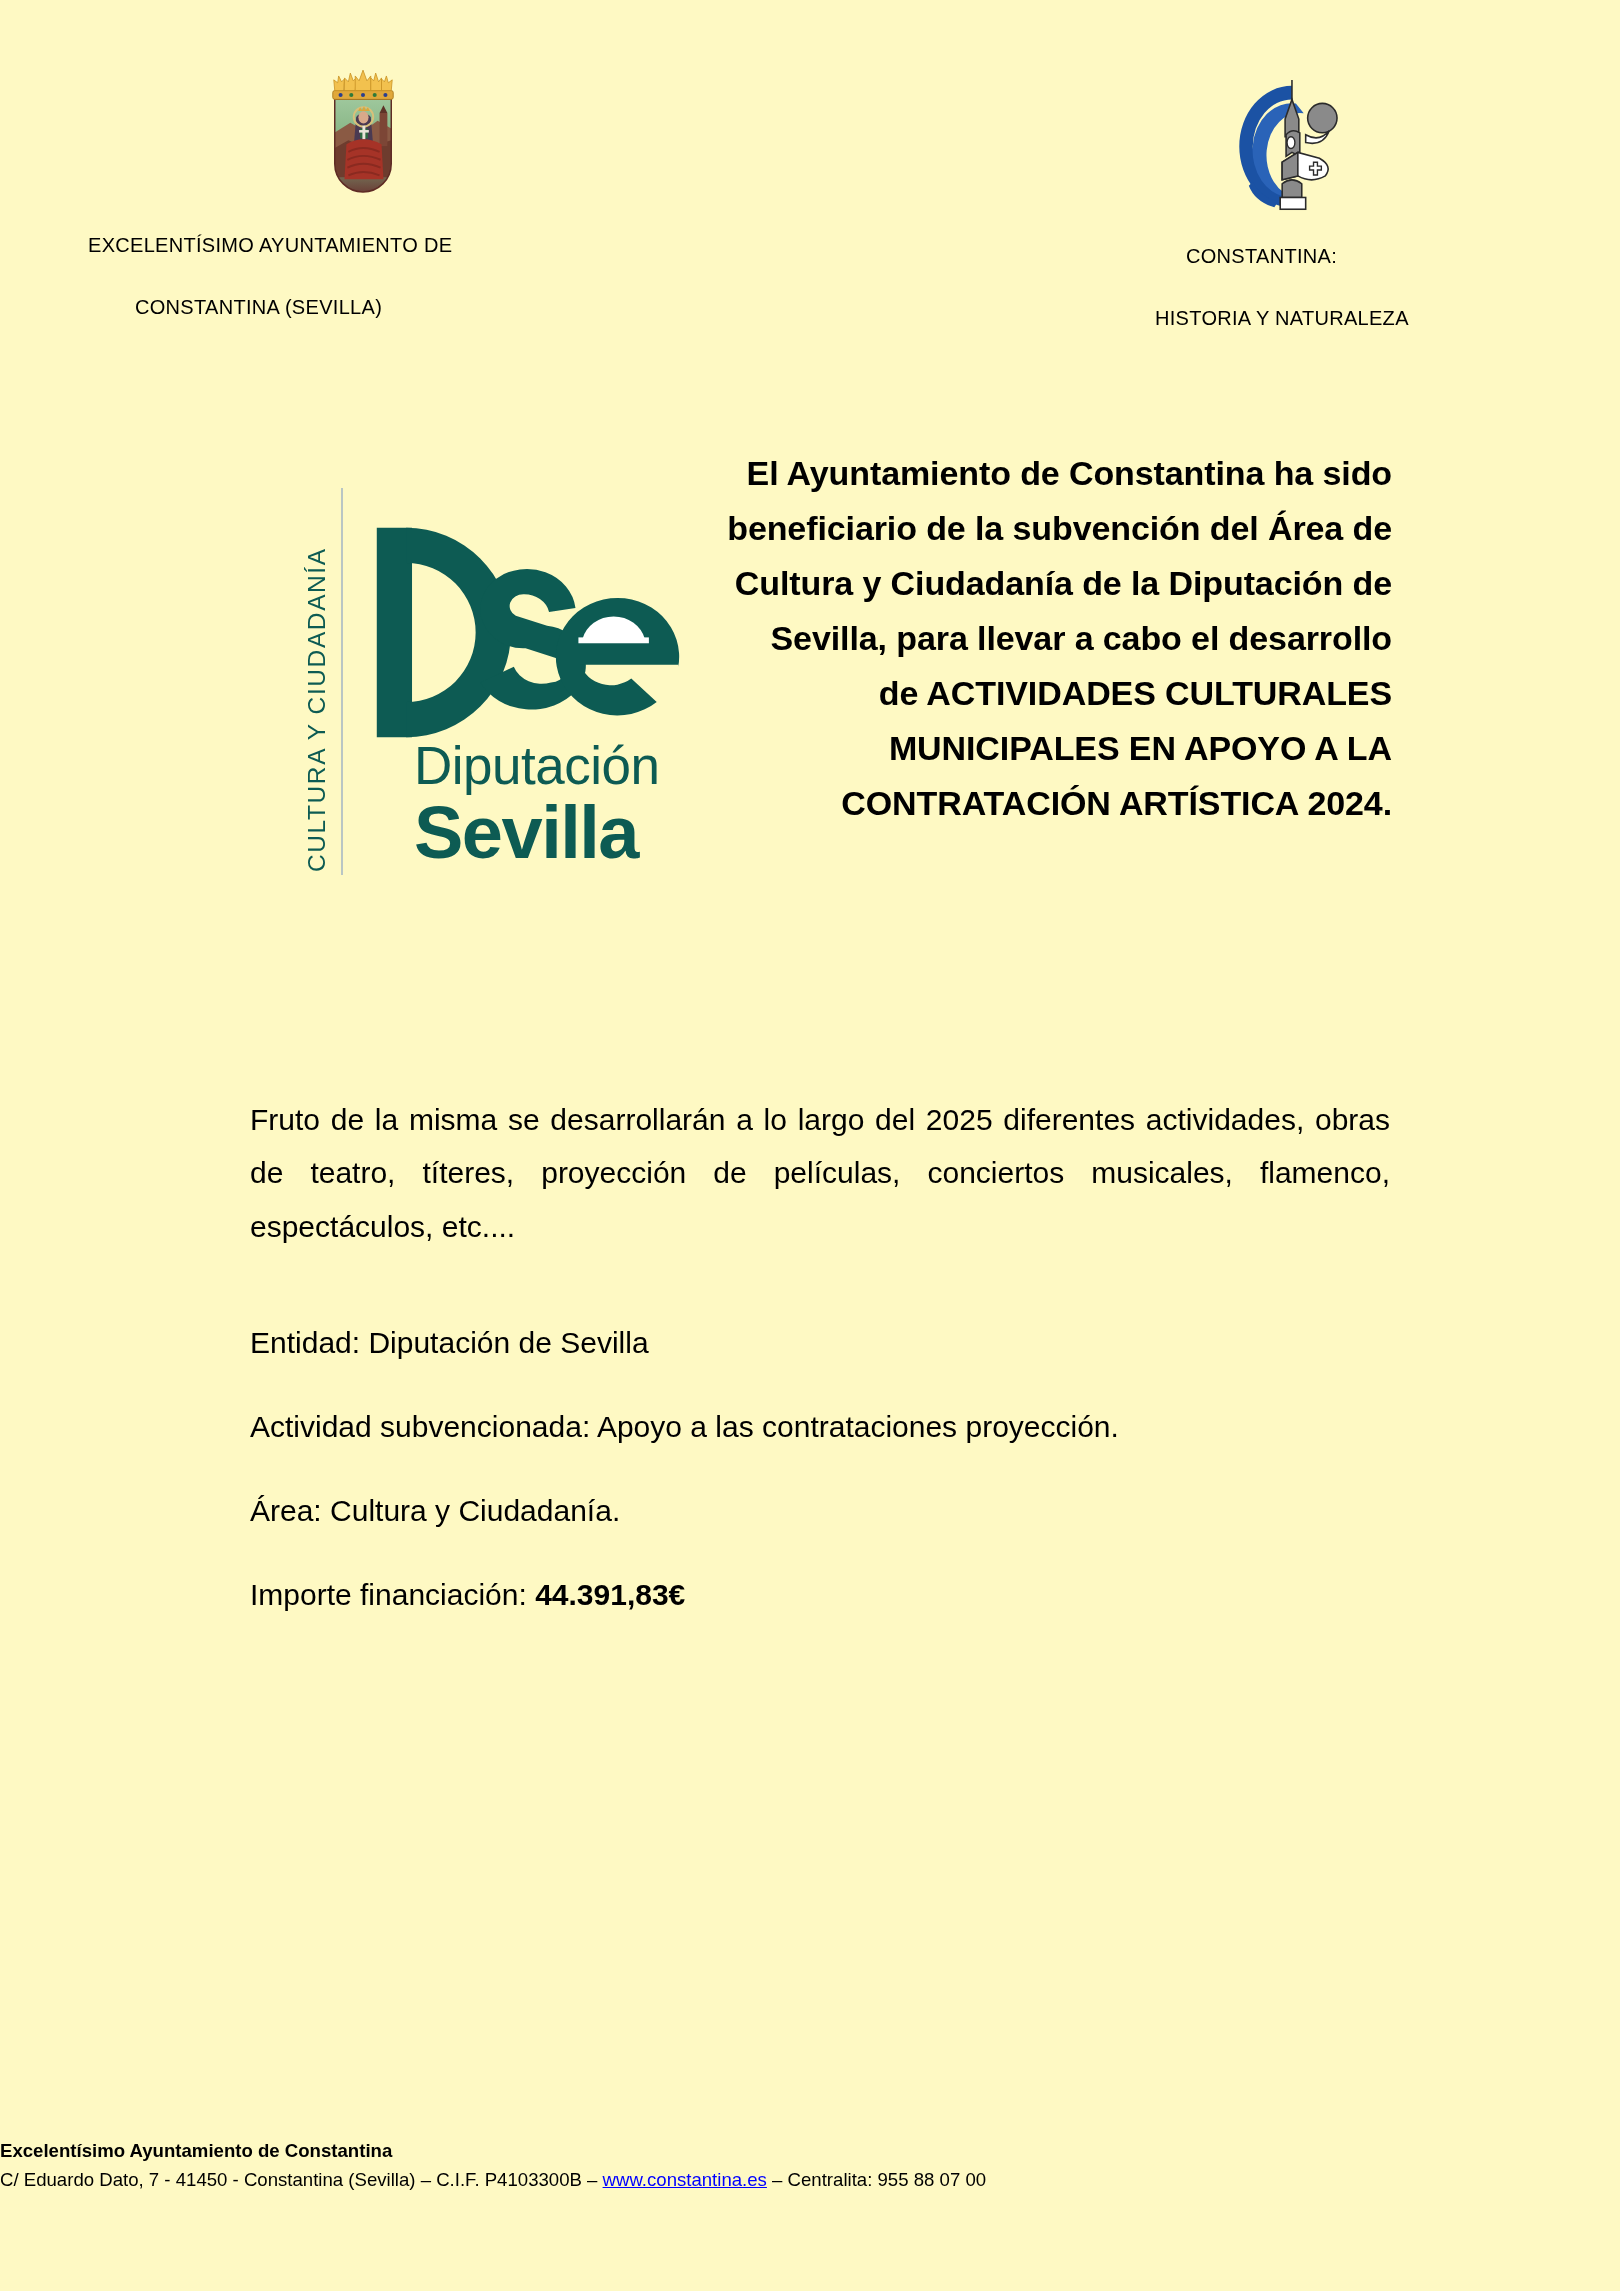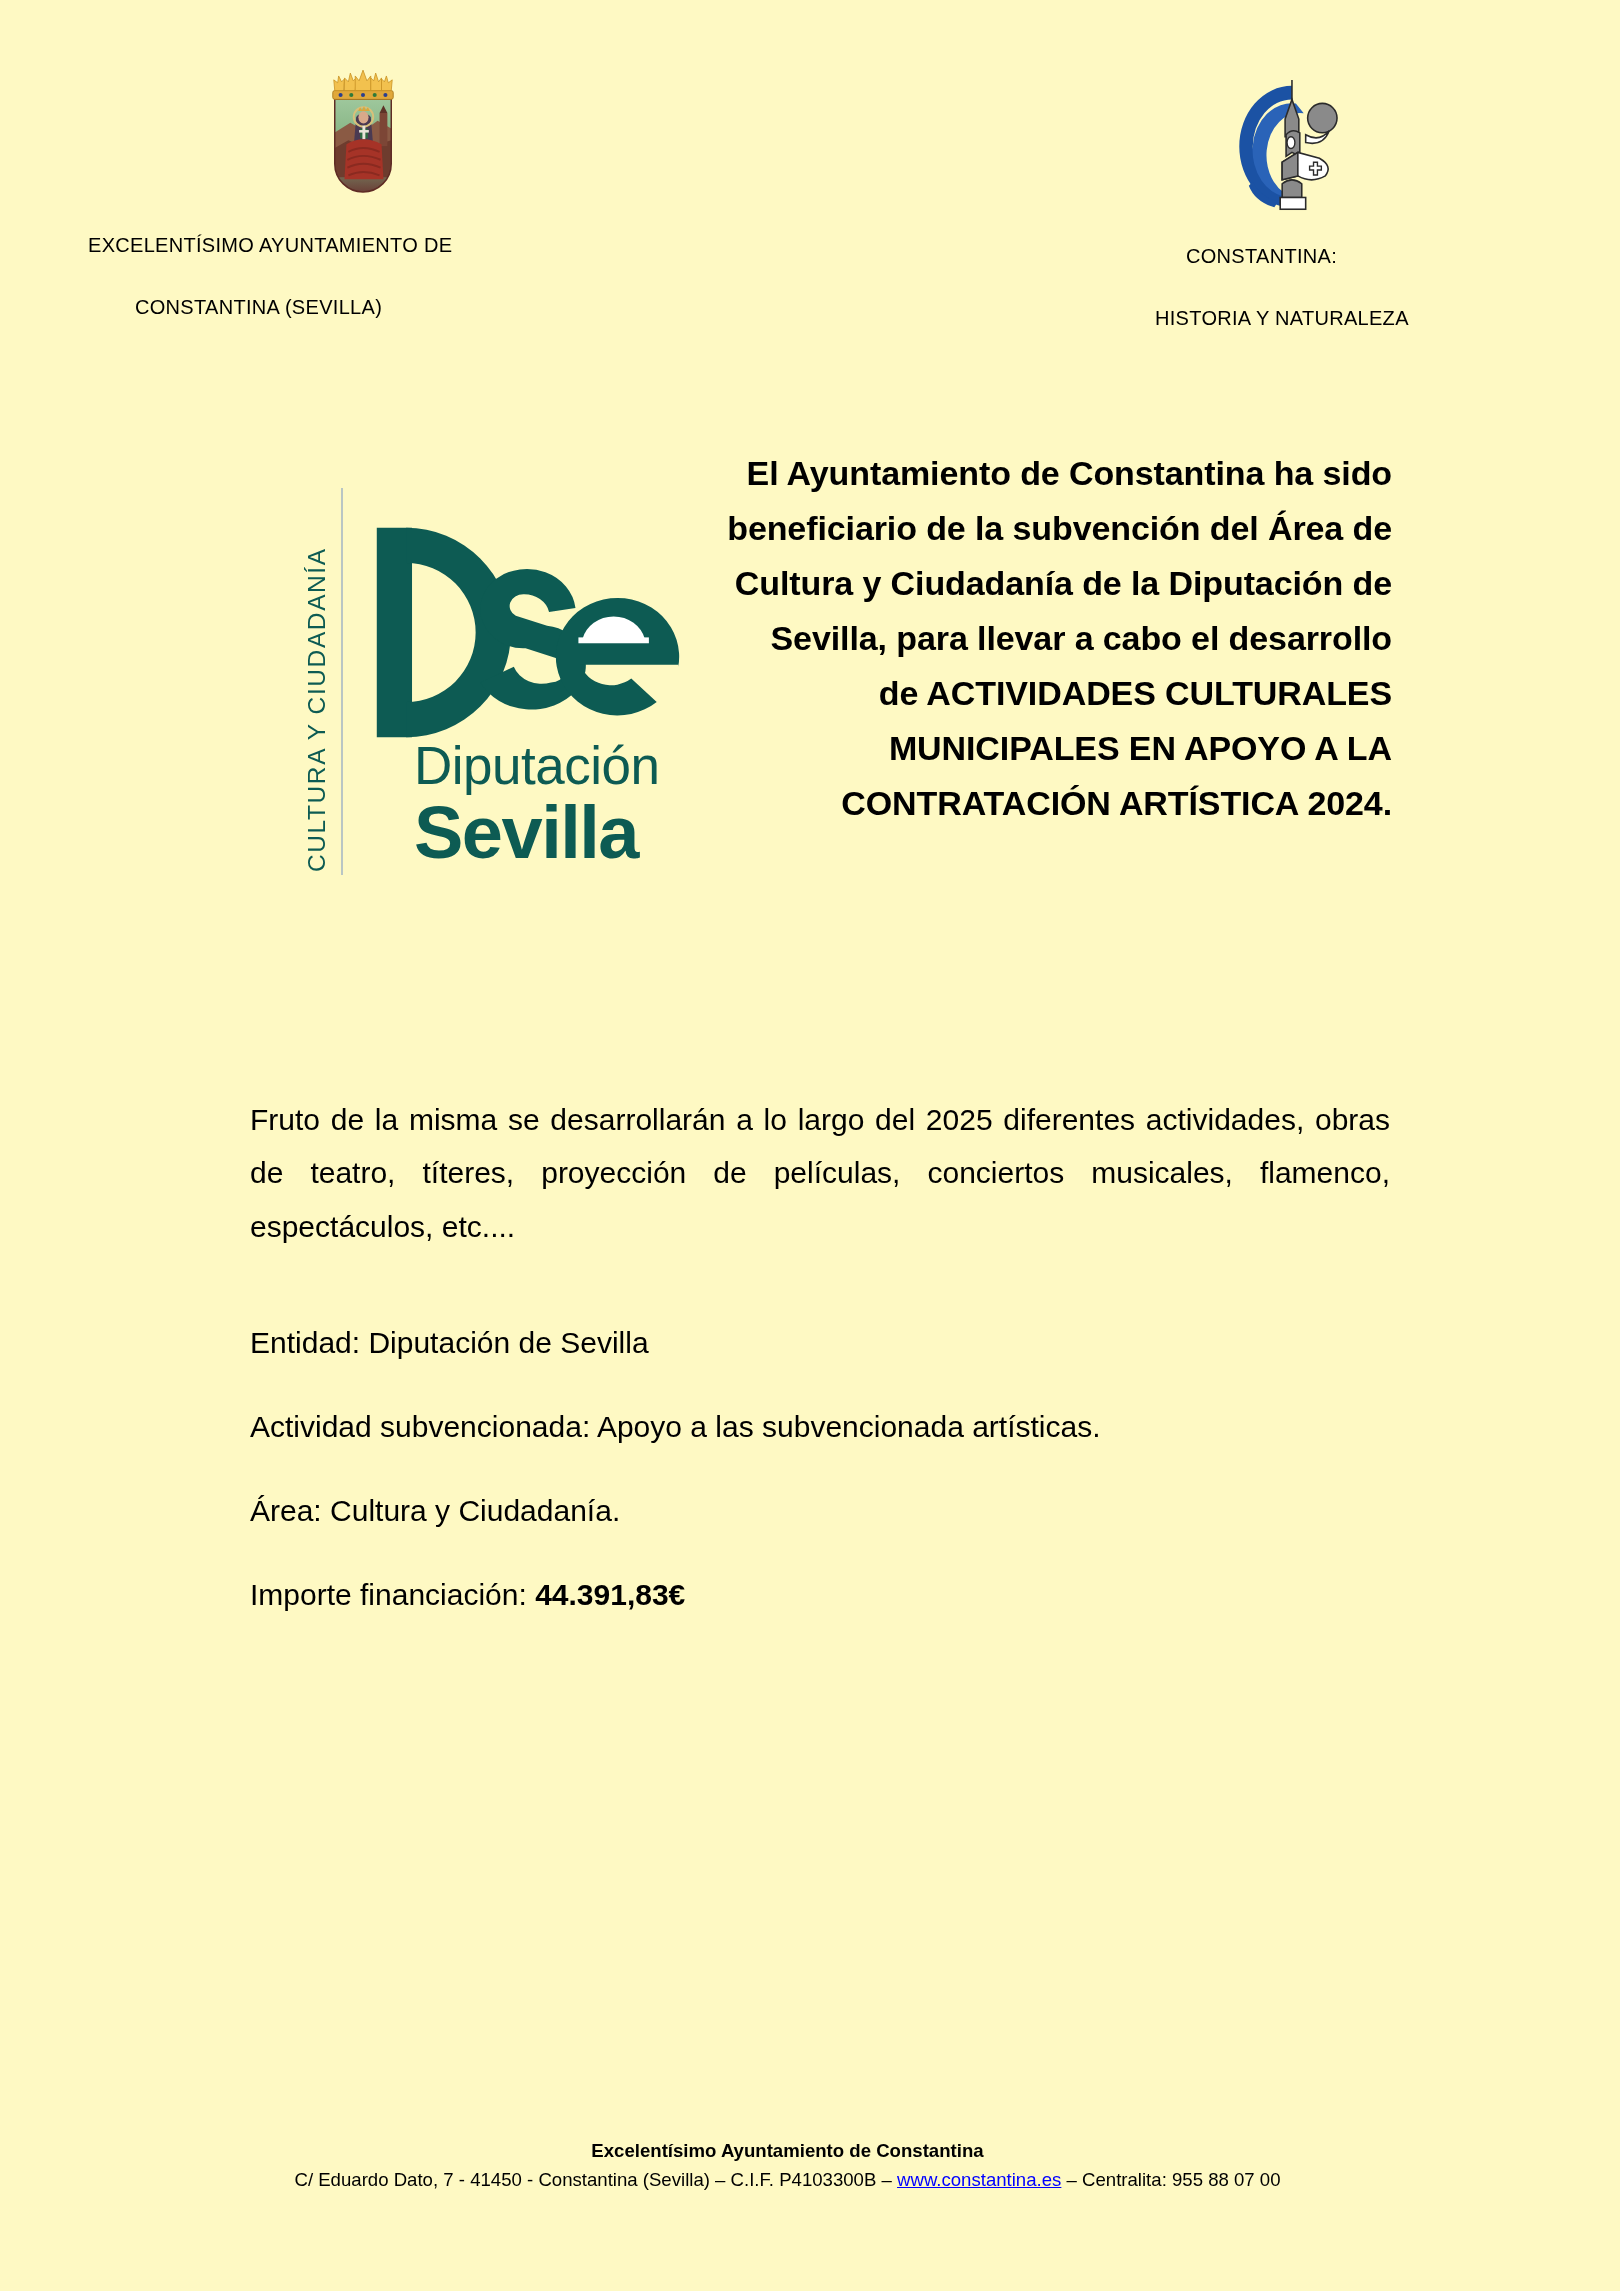--- a/index.html
+++ b/index.html
@@ -192,21 +192,20 @@
   .amount {
     font-weight: 700;
   }
 
   
   .footer {
     position: absolute;
     left: 0;
     top: 2137px;
     width: 1575px;
-    text-align: center;
   }
   .footer-line1 {
     font-size: 18.6px;
     font-weight: 700;
     color: #000000;
     line-height: 1.5;
   }
   .footer-line2 {
     font-size: 18.6px;
     color: #000000;
@@ -373,21 +372,21 @@
 
     <div class="hero-title">El Ayuntamiento de Constantina ha sido beneficiario de la subvención del Área de Cultura y Ciudadanía de la Diputación de Sevilla, para llevar a cabo el desarrollo de ACTIVIDADES CULTURALES MUNICIPALES EN APOYO A LA CONTRATACIÓN ARTÍSTICA 2024.</div>
   </div>
 
   <div class="body-block">
     <p class="body-para">Fruto de la misma se desarrollarán a lo largo del 2025 diferentes actividades, obras de teatro, títeres, proyección de películas, conciertos musicales, flamenco, espectáculos, etc....</p>
   </div>
 
   <div class="details">
     <div class="detail-line">Entidad: Diputación de Sevilla</div>
-    <div class="detail-line">Actividad subvencionada: Apoyo a las subvencionada artísticas.</div>
+    <div class="detail-line">Actividad subvencionada: Apoyo a las contrataciones proyección.</div>
     <div class="detail-line">Área: Cultura y Ciudadanía.</div>
     <div class="detail-line"><span>Importe financiación: </span><span class="amount">44.391,83€</span></div>
   </div>
 
   <div class="footer">
     <div class="footer-line1">Excelentísimo Ayuntamiento de Constantina</div>
     <div class="footer-line2"><span>C/ Eduardo Dato, 7 - 41450 - Constantina (Sevilla) – C.I.F. P4103300B – </span><a class="footer-link" href="#">www.constantina.es</a><span> – Centralita: 955 88 07 00</span></div>
   </div>
 
 </div>

